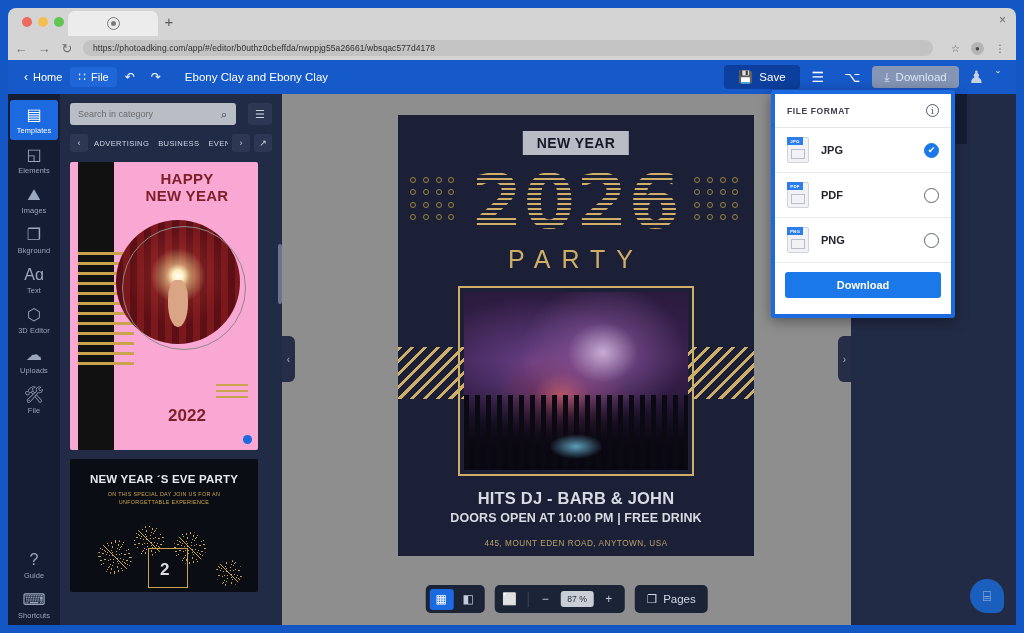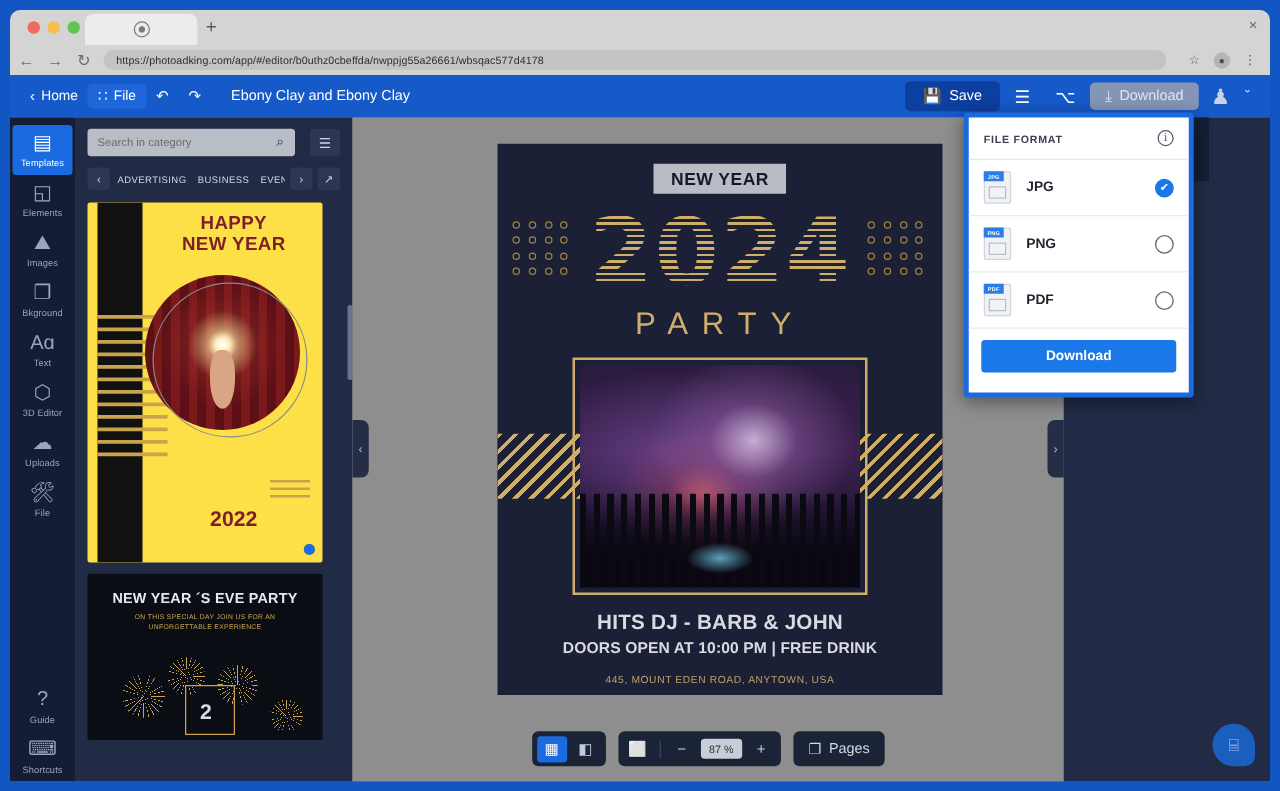--- a/index.html
+++ b/index.html
@@ -151,21 +151,21 @@
     background: #2d3754; display: flex; align-items: center; justify-content: center;
     color: #cdd4e3; font-size: 9px; cursor: pointer;
   }
   .tpl-list { margin-top: 10px; position: relative; }
   .tpl {
     width: 188px; position: relative; cursor: pointer; margin-bottom: 9px;
     border-radius: 2px; overflow: hidden;
   }
 
   
-  .tpl1 { height: 288px; background: #fde047; position: relative; }
+  .tpl1 { height: 288px; background: #f9a8d4; position: relative; }
   .tpl1 .blackbar { position: absolute; left: 8px; top: 0; width: 36px; height: 100%; background: #111; }
   .tpl1 .stripes { position: absolute; left: 8px; top: 90px; width: 56px; height: 125px; }
   .tpl1 .stripes i {
     display: block; height: 2.5px; background: #c9a44d; margin-bottom: 7.5px; width: 100%;
   }
   .tpl1 .happy {
     position: absolute; left: 52px; right: 6px; top: 8px; text-align: center;
     color: #7d1f28; font-size: 15px; font-weight: bold; line-height: 17px;
     letter-spacing: .3px;
   }
@@ -624,21 +624,21 @@
           <i></i>
             <i></i>
             <i></i>
             <i></i>
             <i></i>
             <i></i>
             <i></i>
             <i></i>
         </div>
         <div class="p-badge">NEW YEAR</div>
-        <div class="p-year">2024</div>
+        <div class="p-year">2026</div>
         <div class="p-party">PARTY</div>
         <div class="p-stripe-l"></div>
         <div class="p-stripe-r"></div>
         <div class="p-frame">
           <div class="p-photo">
             <div class="crowd"></div>
             <div class="glow"></div>
           </div>
         </div>
         <div class="p-dj">HITS DJ  - BARB &amp; JOHN</div>
@@ -690,34 +690,34 @@
       <span class="fmt-ico">
         <span class="tag">JPG</span>
         <span class="body"></span>
       </span>
       <span class="fmt-label">JPG</span>
       <span class="radio on">✔</span>
     </div>
 
     <div class="dl-opt">
       <span class="fmt-ico">
+        <span class="tag">PDF</span>
+        <span class="body"></span>
+      </span>
+      <span class="fmt-label">PDF</span>
+      <span class="radio"></span>
+    </div>
+
+    <div class="dl-opt">
+      <span class="fmt-ico">
         <span class="tag">PNG</span>
         <span class="body"></span>
       </span>
       <span class="fmt-label">PNG</span>
       <span class="radio"></span>
     </div>
 
-    <div class="dl-opt">
-      <span class="fmt-ico">
-        <span class="tag">PDF</span>
-        <span class="body"></span>
-      </span>
-      <span class="fmt-label">PDF</span>
-      <span class="radio"></span>
-    </div>
-
     <div class="dl-action">
       <button>Download</button>
     </div>
   </div>
 
 </div>
 
 </body></html>

